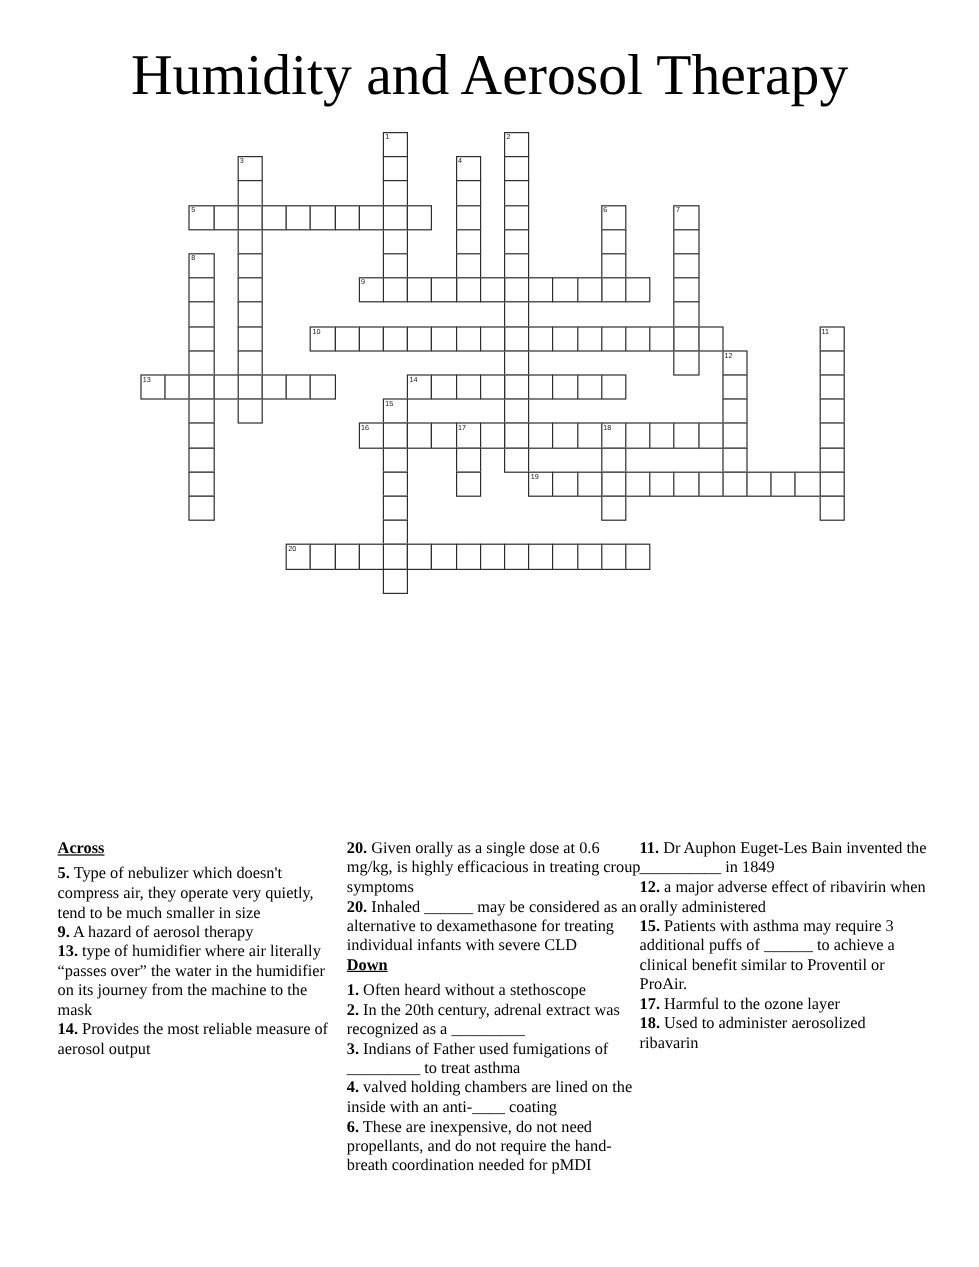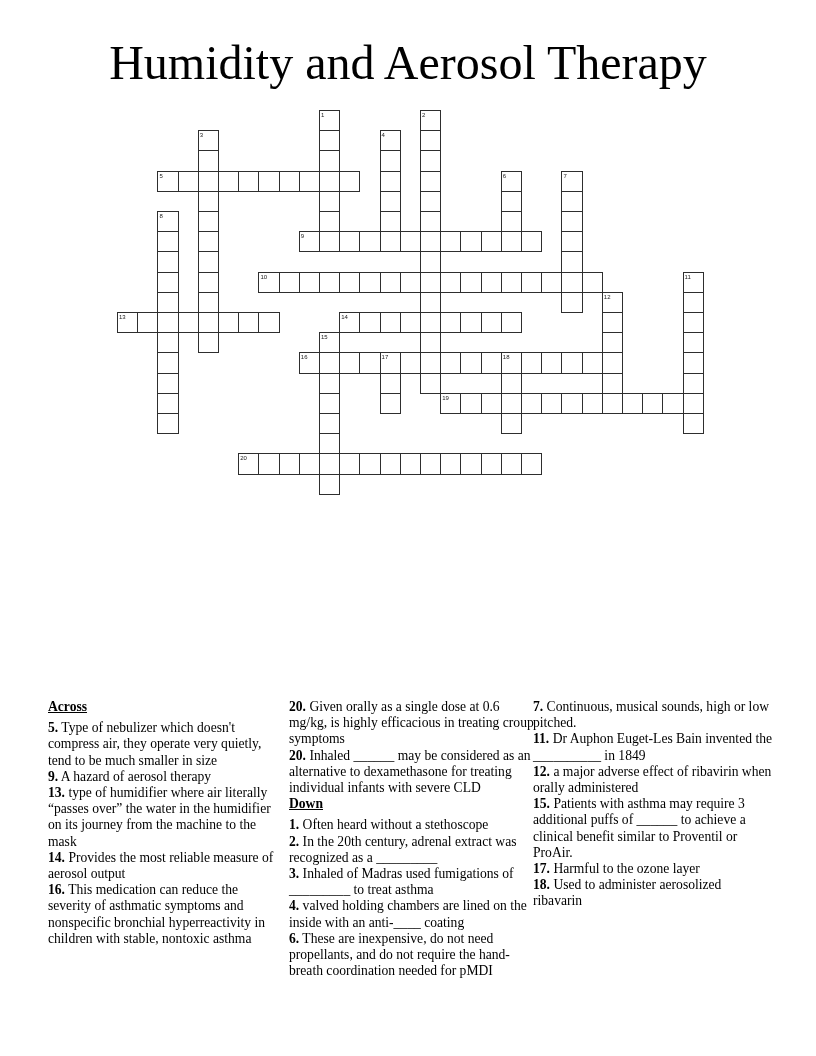--- a/index.html
+++ b/index.html
@@ -279,33 +279,31 @@
     <div class="cell" style="left: 404px; top: 343.4px; width: 21.2px; height: 21.2px;"></div>
   </div>
 
 <div class="clues">
   <div class="clue-col" id="clue-col-0">
       <div class="clue-heading">Across</div>
       <div class="clue"><span class="clue-num">5.</span><span> Type of nebulizer which doesn't compress air, they operate very quietly, tend to be much smaller in size</span></div>
       <div class="clue"><span class="clue-num">9.</span><span> A hazard of aerosol therapy</span></div>
       <div class="clue"><span class="clue-num">13.</span><span> type of humidifier where air literally “passes over” the water in the humidifier on its journey from the machine to the mask</span></div>
       <div class="clue"><span class="clue-num">14.</span><span> Provides the most reliable measure of aerosol output</span></div>
-      <div class="clue"><span class="clue-num">16.</span><span> This medication can reduce the severity of asthmatic symptoms and nonspecific bronchial hyperreactivity in children with stable, nontoxic asthma</span></div>
     </div>
   <div class="clue-col" id="clue-col-1">
       <div class="clue"><span class="clue-num">20.</span><span> Given orally as a single dose at 0.6 mg/kg, is highly efficacious in treating croup symptoms</span></div>
       <div class="clue"><span class="clue-num">20.</span><span> Inhaled ______ may be considered as an alternative to dexamethasone for treating individual infants with severe CLD</span></div>
       <div class="clue-heading">Down</div>
       <div class="clue"><span class="clue-num">1.</span><span> Often heard without a stethoscope</span></div>
       <div class="clue"><span class="clue-num">2.</span><span> In the 20th century, adrenal extract was recognized as a _________</span></div>
-      <div class="clue"><span class="clue-num">3.</span><span> Inhaled of Madras used fumigations of _________ to treat asthma</span></div>
+      <div class="clue"><span class="clue-num">3.</span><span> Indians of Father used fumigations of _________ to treat asthma</span></div>
       <div class="clue"><span class="clue-num">4.</span><span> valved holding chambers are lined on the inside with an anti-____ coating</span></div>
       <div class="clue"><span class="clue-num">6.</span><span> These are inexpensive, do not need propellants, and do not require the hand-breath coordination needed for pMDI</span></div>
     </div>
   <div class="clue-col" id="clue-col-2">
-      <div class="clue"><span class="clue-num">7.</span><span> Continuous, musical sounds, high or low pitched.</span></div>
       <div class="clue"><span class="clue-num">11.</span><span> Dr Auphon Euget-Les Bain invented the __________ in 1849</span></div>
       <div class="clue"><span class="clue-num">12.</span><span> a major adverse effect of ribavirin when orally administered</span></div>
       <div class="clue"><span class="clue-num">15.</span><span> Patients with asthma may require 3 additional puffs of ______ to achieve a clinical benefit similar to Proventil or ProAir.</span></div>
       <div class="clue"><span class="clue-num">17.</span><span> Harmful to the ozone layer</span></div>
       <div class="clue"><span class="clue-num">18.</span><span> Used to administer aerosolized ribavarin</span></div>
     </div>
 </div>
 
 </body></html>

